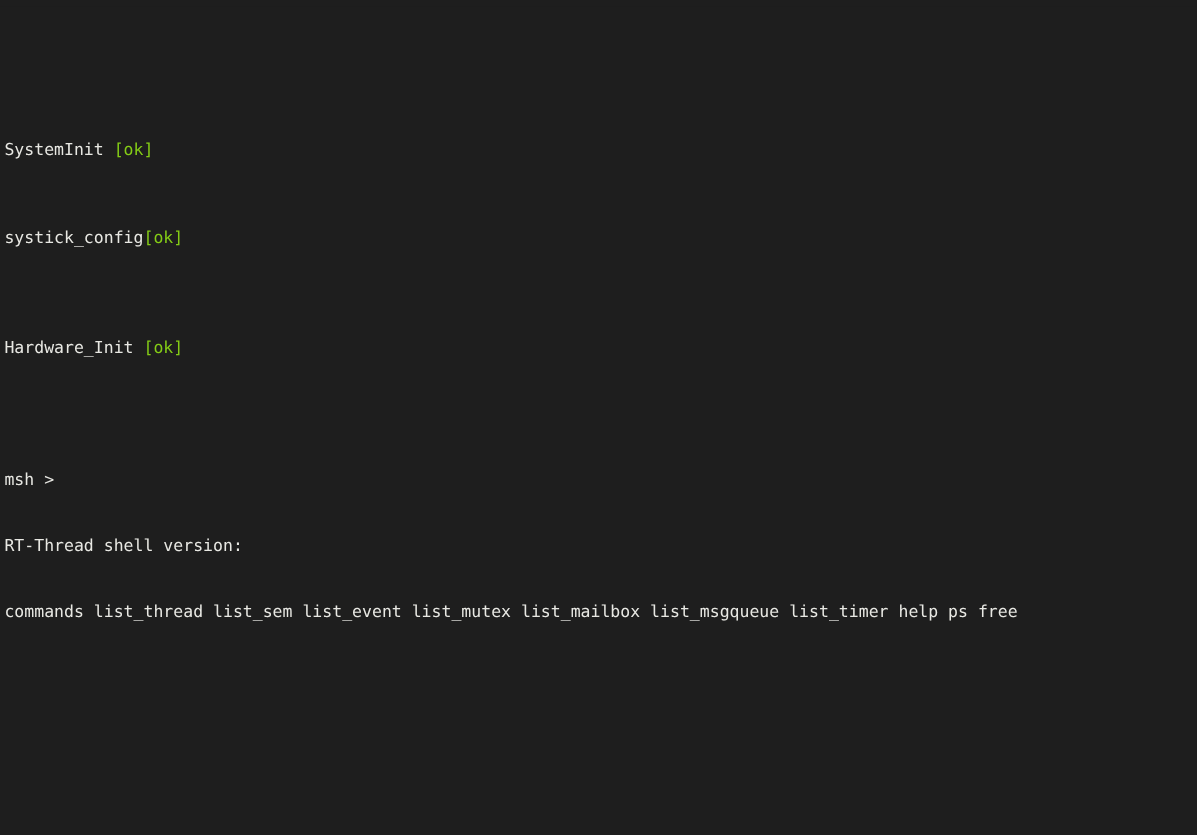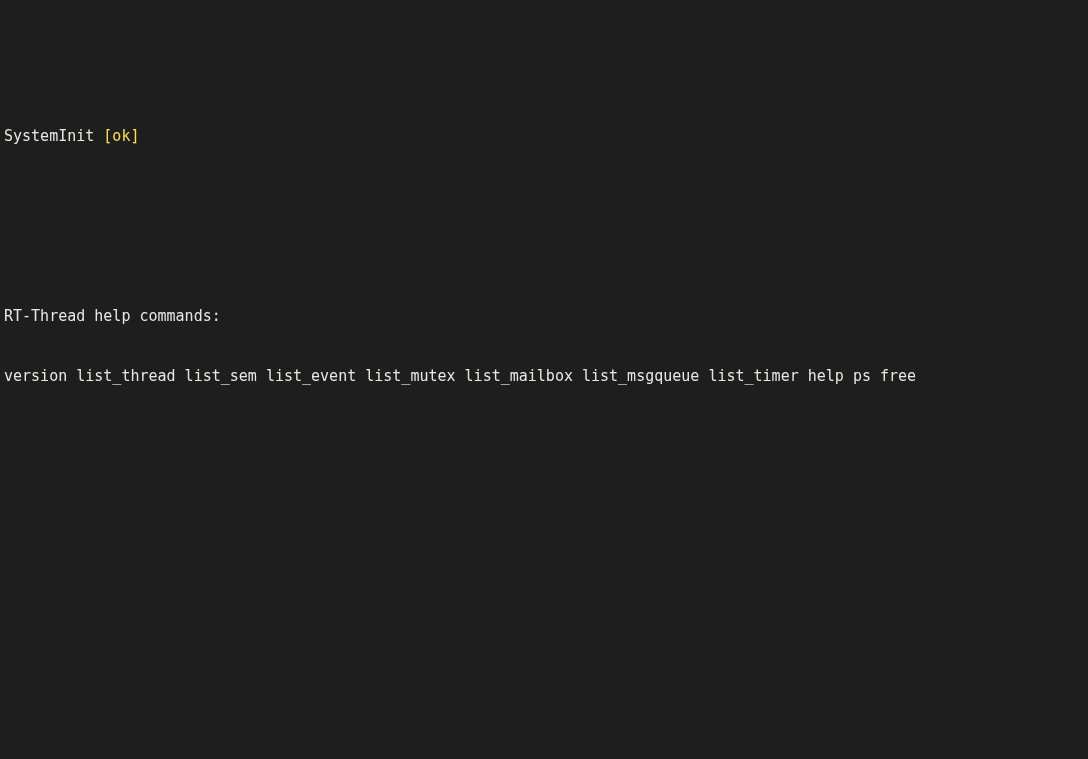--- a/index.html
+++ b/index.html
@@ -25,48 +25,51 @@
     position: absolute;
     left: 4px;
     top: -14px;
     white-space: pre;
   }
   .line {
     height: 20px;
     white-space: pre;
     color: #e8e8e3;
   }
-  .ok   { color: #fde047; }
+  .ok   { color: #84cc16; }
   .cut-top {
     position: absolute;
     left: 0;
     top: 0;
     width: 1088px;
     height: 6px;
     background: #1e1e1e;
     z-index: 5;
   }
 </style>
 </head>
 <body>
 
 <div id="terminal">
   <div class="screen">
 
     <div class="line"><span></span></div>
 
     <div class="line"><span>SystemInit </span><span class="ok">[ok]</span></div>
 
+    <div class="line"><span>systick_config</span><span class="ok">[ok]</span></div>
+
+
+    <div class="line"><span>Hardware_Init </span><span class="ok">[ok]</span></div>
 
 
 
-
-
-    <div class="line">RT-Thread help commands:</div>
-    <div class="line">version list_thread list_sem list_event list_mutex list_mailbox list_msgqueue list_timer help ps free</div>
+    <div class="line">msh &gt;</div>
+    <div class="line">RT-Thread shell version:</div>
+    <div class="line">commands list_thread list_sem list_event list_mutex list_mailbox list_msgqueue list_timer help ps free</div>
 
     
     
     
     
 
     
     
     
     

